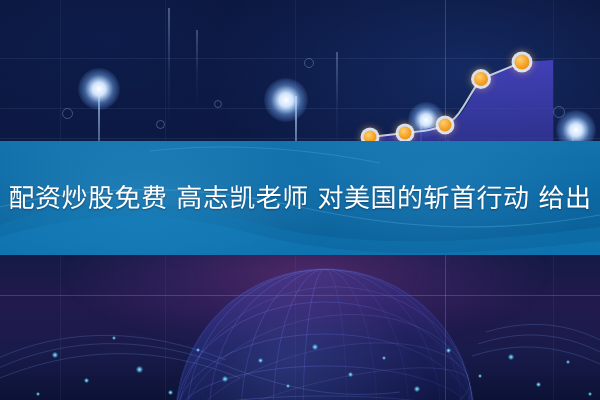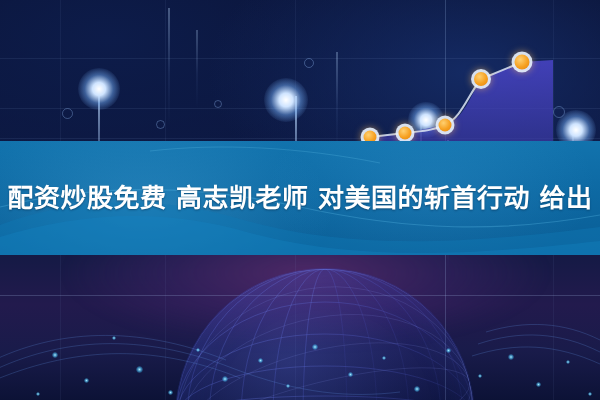--- a/index.html
+++ b/index.html
@@ -161,21 +161,21 @@
     display: flex;
     flex-direction: column;
     align-items: center;
     justify-content: center;
     gap: 4px;
     z-index: 5;
   }
   .caption-line {
     color: #ffffff;
     font-size: 26px;
-    font-weight: bold;
+    font-weight: normal;
     line-height: 1.25;
     letter-spacing: 0.5px;
     white-space: nowrap;
     text-shadow: 0 1px 2px rgba(0,30,60,0.45);
   }
   .caption-line.l2 {
     font-size: 25px;
   }
 </style>
 </head>

